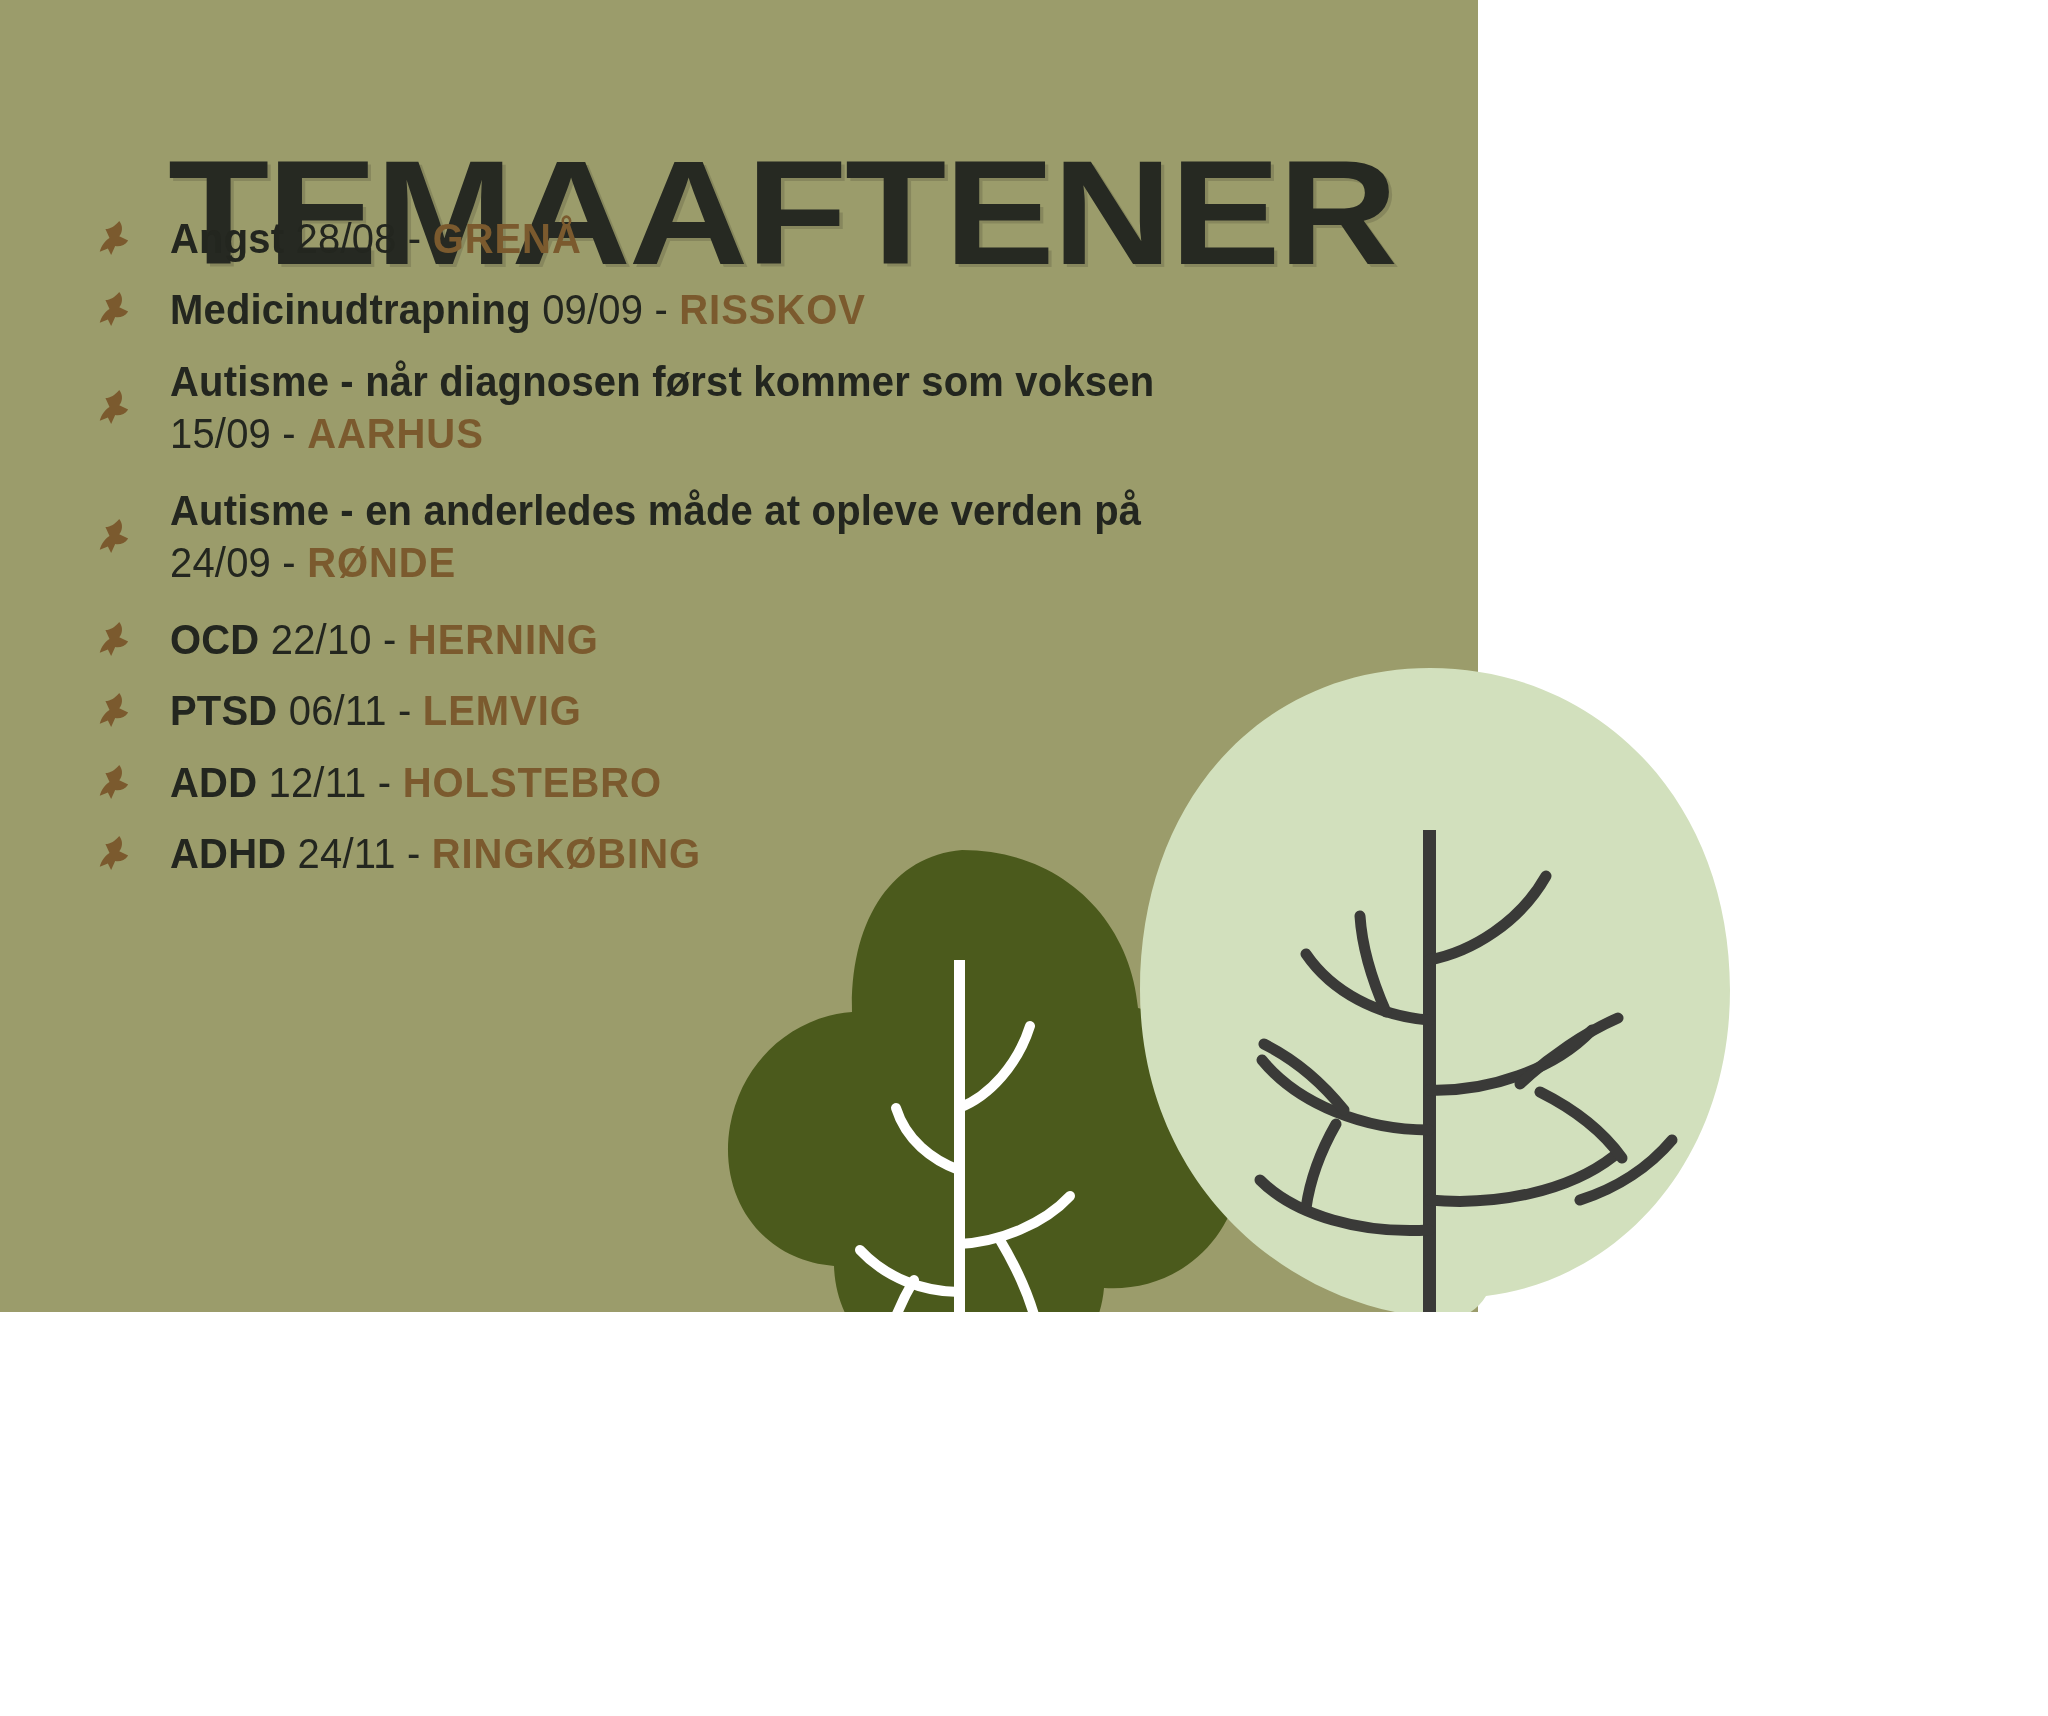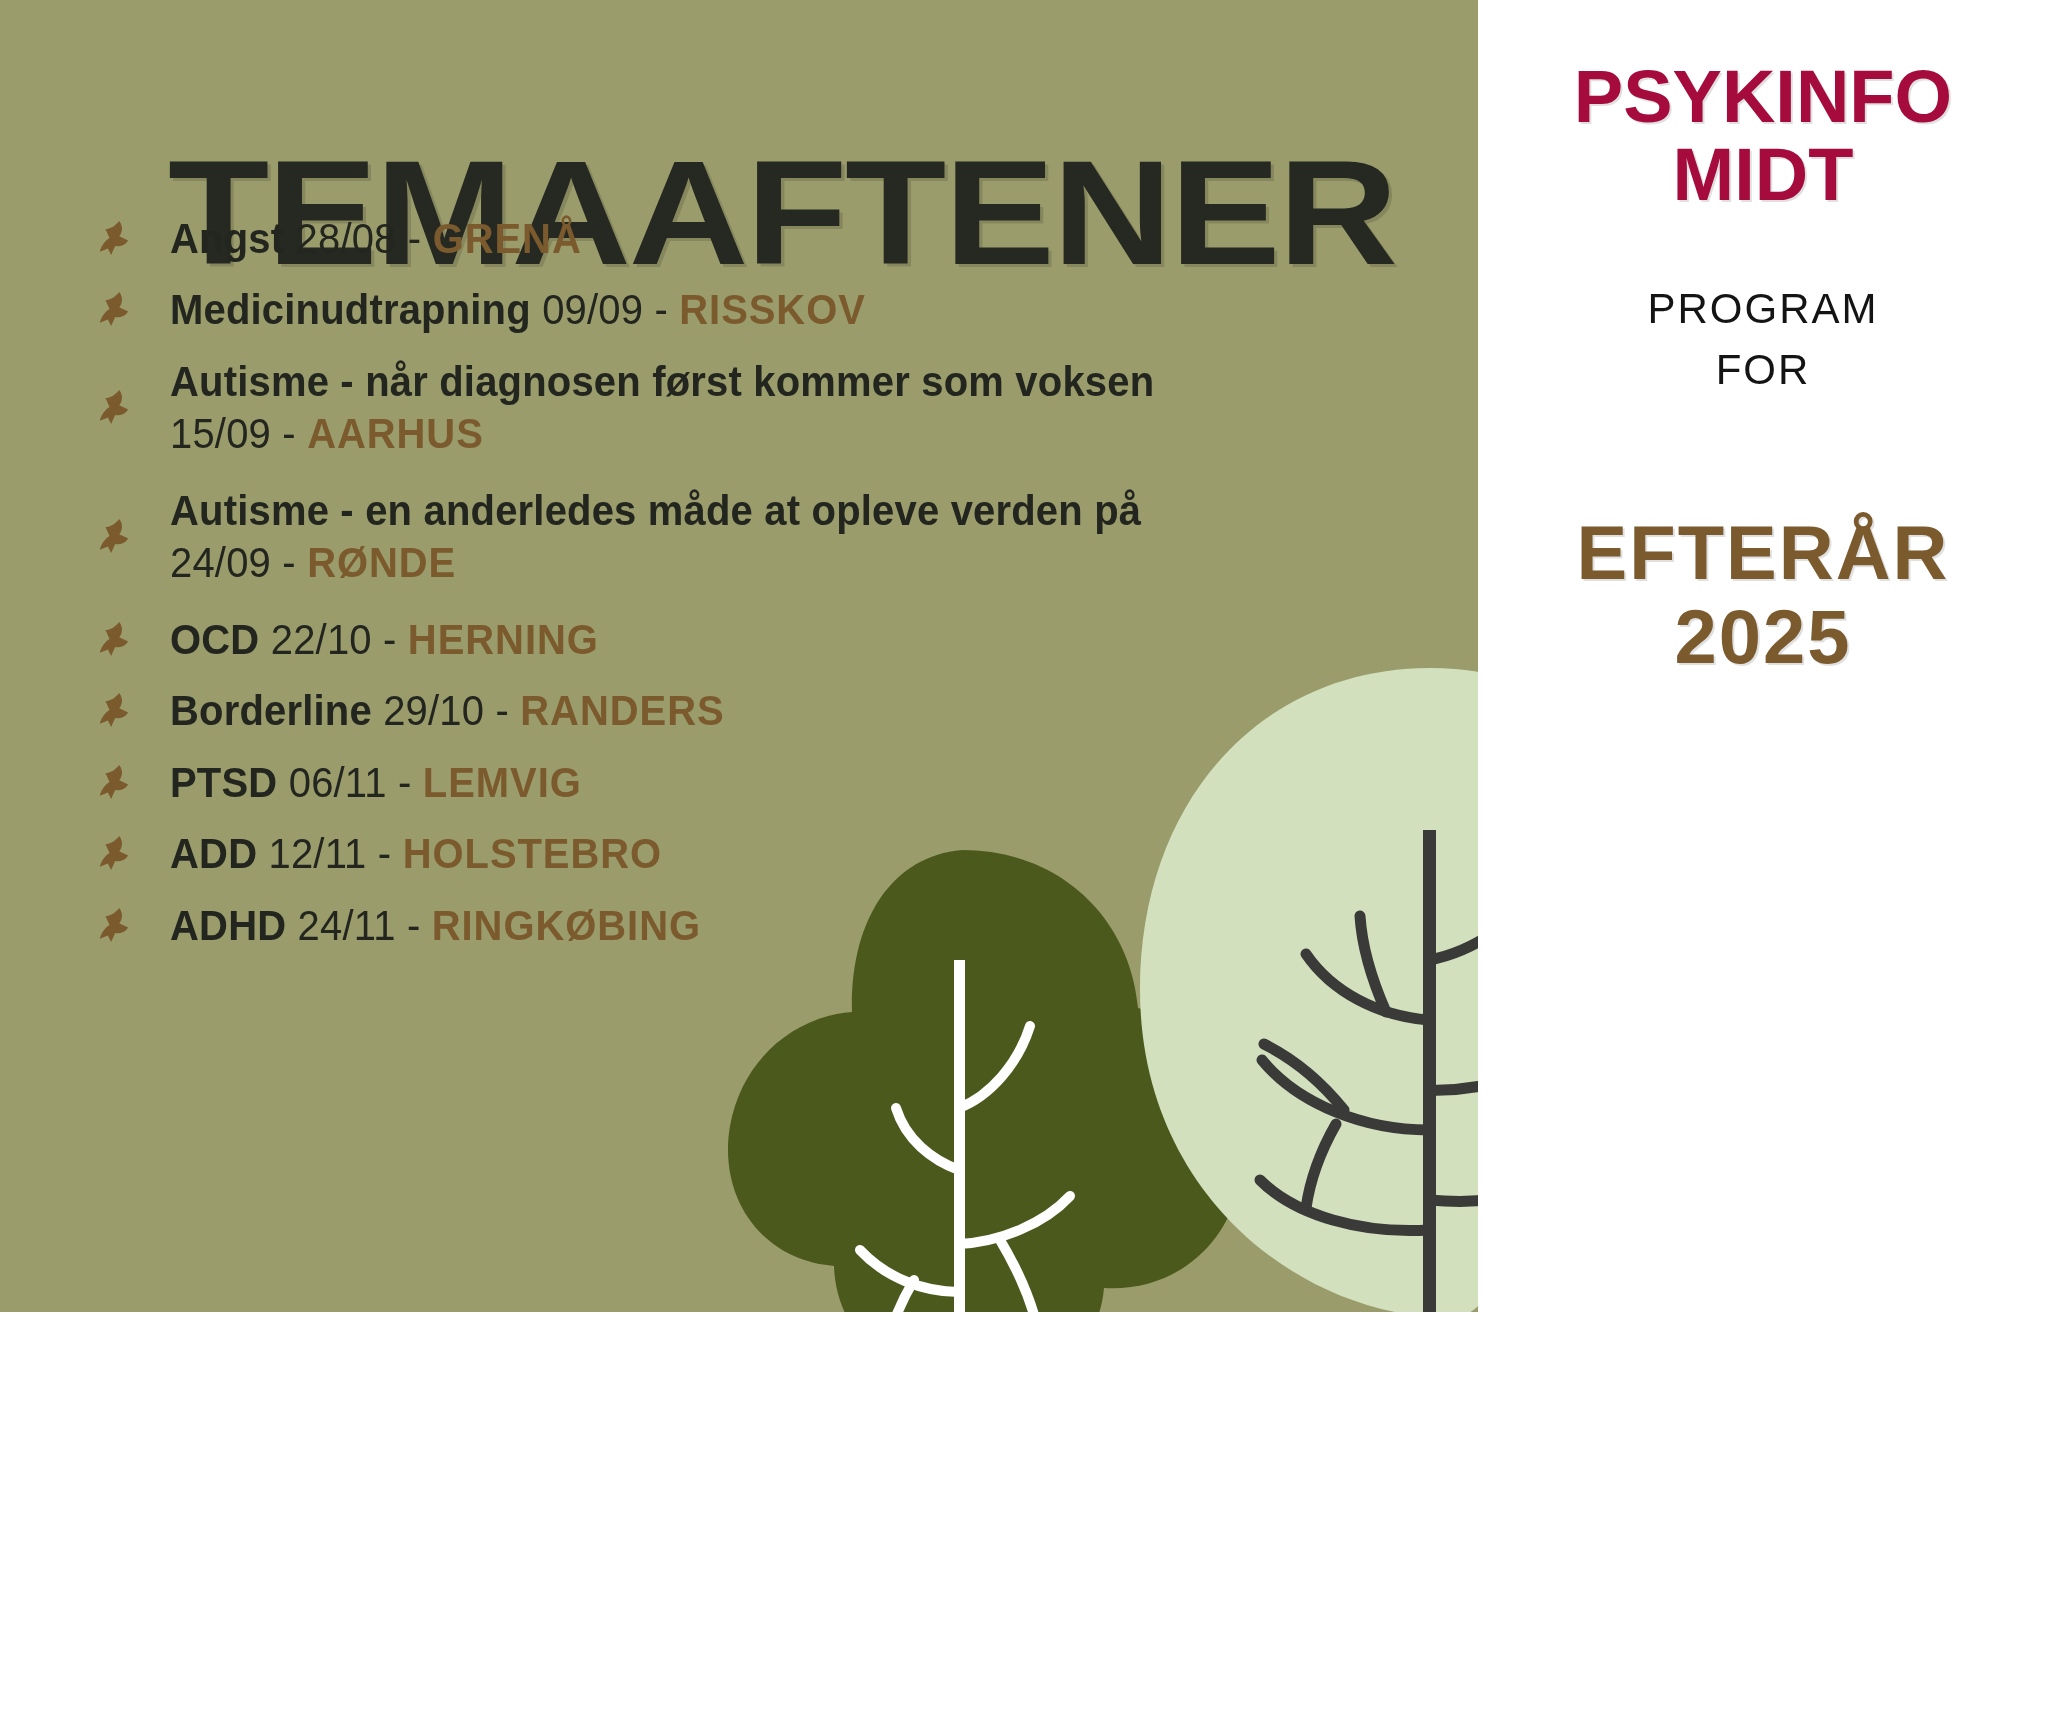--- a/index.html
+++ b/index.html
@@ -201,30 +201,20 @@
         </div>
         <div class="event-row">
           <span class="pin-icon">
             <svg viewBox="0 0 64 64" width="52" height="52" xmlns="http://www.w3.org/2000/svg">
       <path d="M36 6 C 41 12 40 20 36 25 L 47 30 C 43 36 37 38 31 37
                L 26 48 L 22 40 L 12 44 C 14 36 19 30 24 27
                L 19 16 C 25 16 31 12 36 6 Z" fill="#7b5a2e"></path>
     </svg>
           </span>
           <span class="event-text"><span class="topic">OCD</span> <span class="date">22/10</span> <span class="sep">-</span> <span class="city">HERNING</span></span>
-        </div>
-        <div class="event-row">
-          <span class="pin-icon">
-            <svg viewBox="0 0 64 64" width="52" height="52" xmlns="http://www.w3.org/2000/svg">
-      <path d="M36 6 C 41 12 40 20 36 25 L 47 30 C 43 36 37 38 31 37
-               L 26 48 L 22 40 L 12 44 C 14 36 19 30 24 27
-               L 19 16 C 25 16 31 12 36 6 Z" fill="#7b5a2e"></path>
-    </svg>
-          </span>
-          <span class="event-text"><span class="topic">Borderline</span> <span class="date">29/10</span> <span class="sep">-</span> <span class="city">RANDERS</span></span>
         </div>
         <div class="event-row">
           <span class="pin-icon">
             <svg viewBox="0 0 64 64" width="52" height="52" xmlns="http://www.w3.org/2000/svg">
       <path d="M36 6 C 41 12 40 20 36 25 L 47 30 C 43 36 37 38 31 37
                L 26 48 L 22 40 L 12 44 C 14 36 19 30 24 27
                L 19 16 C 25 16 31 12 36 6 Z" fill="#7b5a2e"></path>
     </svg>
           </span>
           <span class="event-text"><span class="topic">PTSD</span> <span class="date">06/11</span> <span class="sep">-</span> <span class="city">LEMVIG</span></span>
@@ -298,22 +288,14 @@
       <path d="M309 570 C 242 574 176 556 140 520"></path>
       <path d="M400 424 C 430 396 466 372 498 358"></path>
       <path d="M420 432 C 452 448 482 470 502 498"></path>
       <path d="M224 450 C 200 420 172 398 144 384"></path>
       <path d="M216 464 C 200 492 190 520 186 548"></path>
       <path d="M460 540 C 498 528 530 506 552 480"></path>
       <path d="M266 352 C 252 320 242 288 240 256"></path>
     </g>
   </svg>
 
-  <div id="right-col">
-    <div id="brand-psykinfo">PSYKINFO</div>
-    <div id="brand-midt">MIDT</div>
-    <div id="label-program">PROGRAM</div>
-    <div id="label-for">FOR</div>
-    <div id="season-efteraar">EFTERÅR</div>
-    <div id="season-year">2025</div>
-  </div>
 
 </div>
 
 </body></html>

